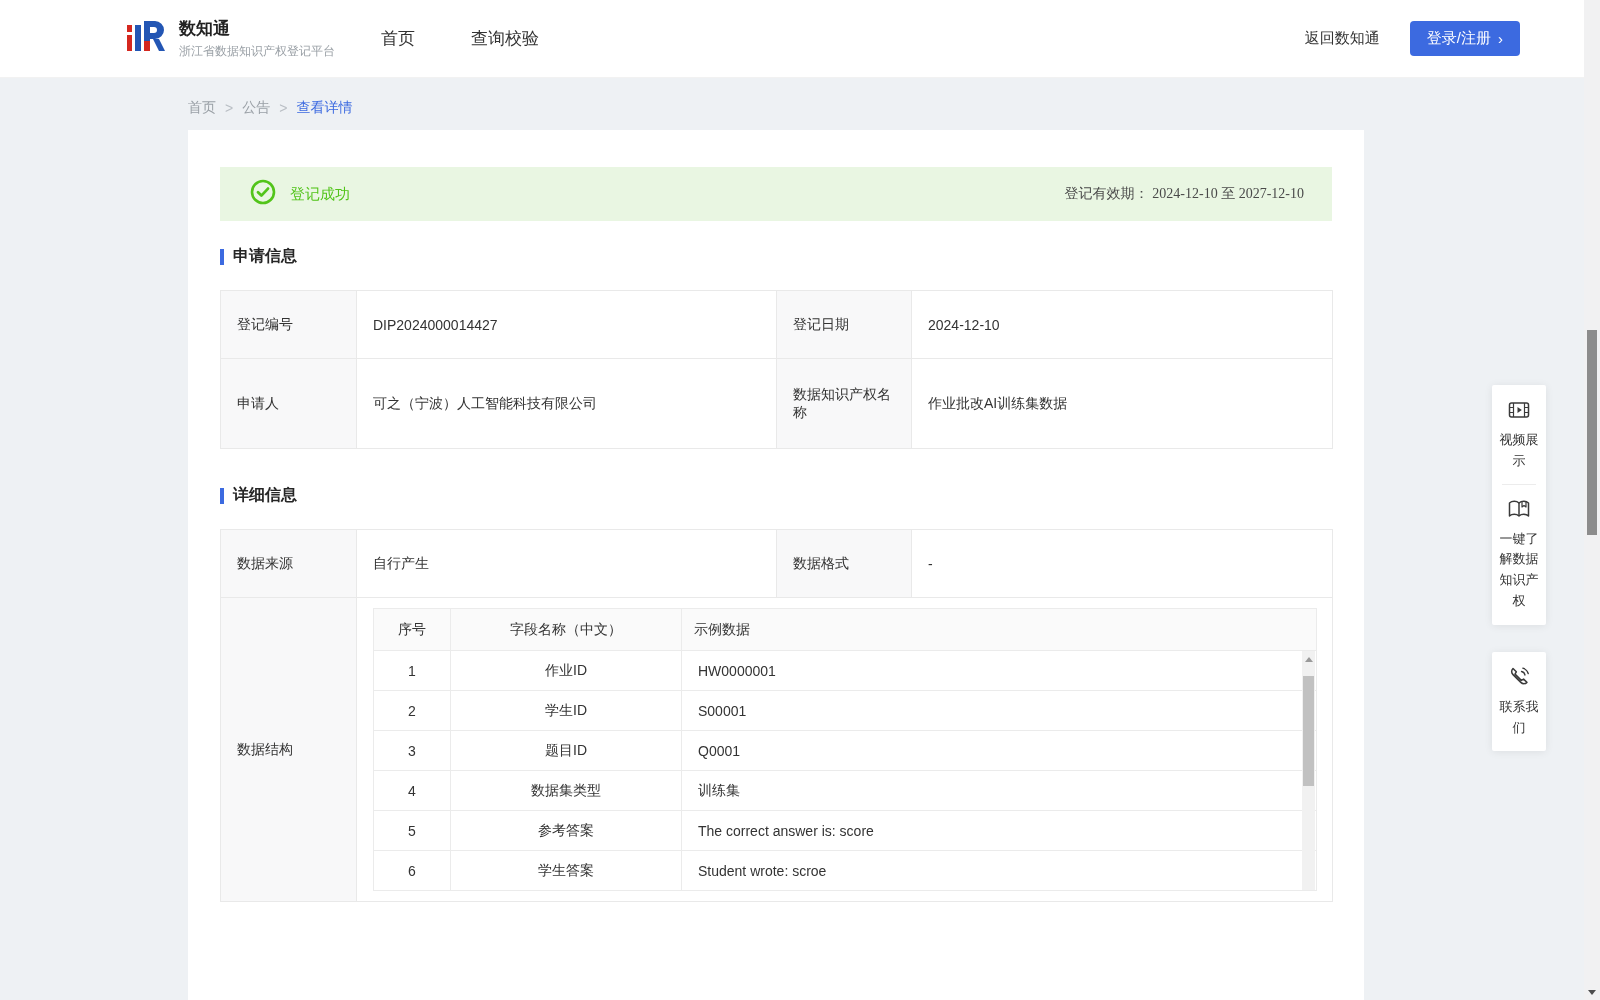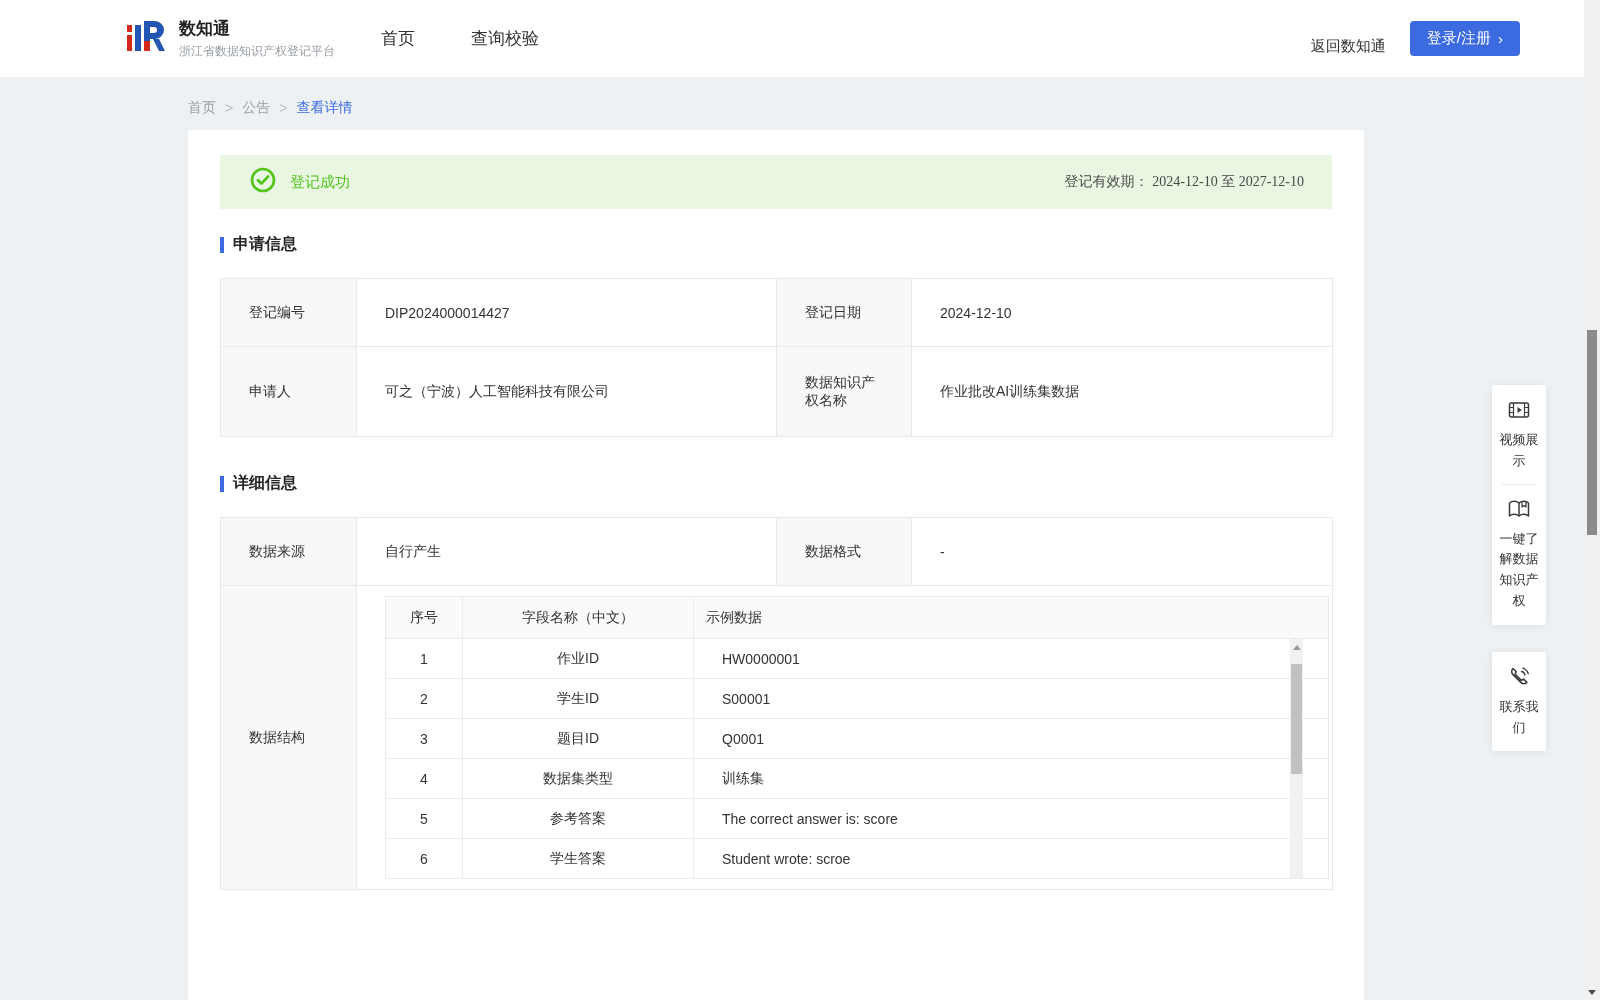--- a/index.html
+++ b/index.html
@@ -8,21 +8,21 @@
 
   
   .topbar { height:78px; background:#fff; border-bottom:1px solid #f2f2f2;
             display:flex; align-items:center; padding:0 80px 0 125px; }
   .logo { display:flex; align-items:center; cursor:pointer; }
   .logo-text { margin-left:10px; }
   .logo-title { font-size:17px; font-weight:bold; color:#222; }
   .logo-subtitle { font-size:12px; color:#9aa0a6; margin-top:3px;font-family:Liberation Serif, serif; }
   .nav { display:flex; gap:56px; margin-left:46px; }
   .nav-item { font-size:17px; color:#333; cursor:pointer; }
-  .top-right { margin-left:auto; display:flex; align-items:flex-end; gap:24px; }
+  .top-right { margin-left:auto; display:flex; align-items:center; gap:30px; }
   .back-link { font-size:15px; color:#333; cursor:pointer; }
   .login-btn { background:#3c6ae0; color:#ffffff; font-size:15px; border:none; border-radius:4px;
                padding:8px 17px; cursor:pointer; display:flex; align-items:center; gap:7px; }
   .login-arrow { font-size:15px; line-height:1; }
 
   
   .breadcrumb { margin:21px 0 0 188px; font-size:14px; display:flex; gap:9px; align-items:center; }
   .bc-muted { color:#9aa0a6; cursor:pointer; }
   .bc-sep { color:#b9bec4; }
   .bc-active { color:#3c6ae0; }
@@ -30,32 +30,32 @@
   
   .card { margin:13px 0 0 188px; width:1176px; min-height:880px; background:#fff;
           padding:17px 32px 60px; position:relative; }
 
   .update-row { display:flex; align-items:center; font-size:14px; color:#999; }
   .help-icon { width:15px; height:15px; border:1px solid #adadad; border-radius:50%;
                font-size:10px; color:#8c8c8c; display:inline-flex; align-items:center;
                justify-content:center; margin-left:3px; }
   .update-value { color:#222; font-size:15px; margin-left:6px; }
 
-  .banner { margin-top:8px; height:54px; background:#e9f6e2; display:flex; align-items:center;
+  .banner { margin-top:20px; height:54px; background:#e9f6e2; display:flex; align-items:center;
             padding:0 28px 0 30px; }
   .banner-status { color:#52c41a; font-size:15px; margin-left:14px; }
   .banner-right { margin-left:auto; font-size:14px; color:#4a4a4a; }
   .validity-value { font-family:"Liberation Serif","DejaVu Serif",serif; }
 
   .section-title { margin-top:25px; display:flex; align-items:center; gap:9px;
                    font-size:16px; font-weight:700; color:#262626; }
   .section-marker { width:4px; height:16px; background:#3c6ae0; }
 
   table.kv { margin-top:23px; width:1112px; border-collapse:collapse; table-layout:fixed; }
-  table.kv td { border:1px solid #e9e9e9; padding:10px 28px; font-size:14px; color:#333;
+  table.kv td { border:1px solid #e9e9e9; padding:10px 16px; font-size:14px; color:#333;
                 vertical-align:middle; word-break:break-all;margin-left:7px; }
   table.kv td.lbl { background:#f8f8f9; }
   tr.h68 { height:68px; } tr.h90 { height:90px; }
 
   td.structure-cell { padding:16px 15px 40px; vertical-align:top; }
   .inner-wrap { position:relative; }
   table.inner { width:944px; border-collapse:collapse; table-layout:fixed; }
   table.inner th, table.inner td { border:1px solid #ebebeb; font-size:14px; color:#333;
                                    font-weight:normal; }
   table.inner thead th { height:42px; background:#fafafa; }

